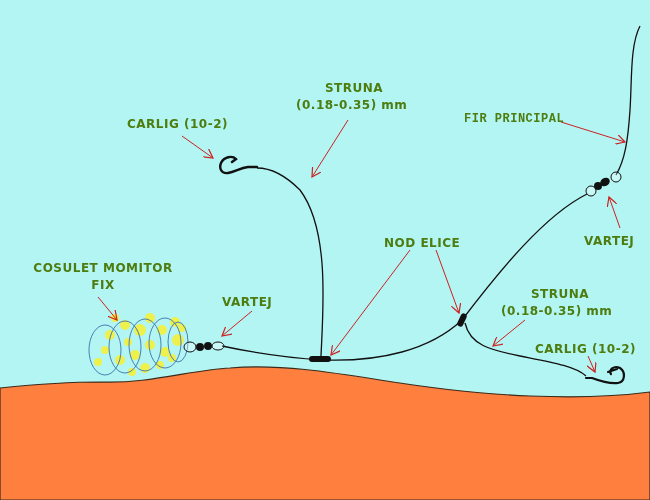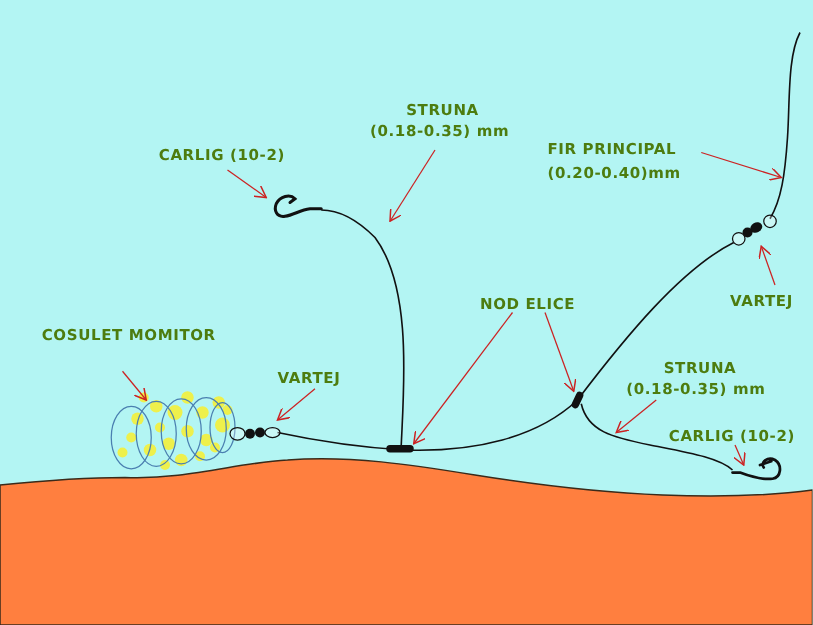--- a/index.html
+++ b/index.html
@@ -105,28 +105,28 @@
       <line x1="98" y1="297" x2="117" y2="320" marker-end="url(#ah)"></line>
       <line x1="252" y1="311" x2="222" y2="336" marker-end="url(#ah)"></line>
     </g>
   </svg>
 
   <div class="lbl" style="left:127px;top:116px;">CARLIG (10-2)</div>
 
   <div class="lbl center" style="left:294px;top:80px;width:120px;">STRUNA</div>
   <div class="lbl" style="left:296px;top:97px;">(0.18-0.35) mm</div>
 
-  <div class="lbl" style="left:438px;top:111px;">FIR PRINCIPAL</div>
-  <div class="lbl" style="left:438px;top:130px;">(0.20-0.40)mm</div>
+  <div class="lbl" style="left:464px;top:111px;font-family:Liberation Mono, monospace;">FIR PRINCIPAL</div>
 
   <div class="lbl" style="left:584px;top:233px;">VARTEJ</div>
 
   <div class="lbl" style="left:384px;top:235px;">NOD ELICE</div>
 
   <div class="lbl center" style="left:18px;top:260px;width:170px;">COSULET MOMITOR</div>
+  <div class="lbl center" style="left:18px;top:277px;width:170px;">FIX</div>
 
   <div class="lbl" style="left:222px;top:294px;">VARTEJ</div>
 
   <div class="lbl center" style="left:510px;top:286px;width:100px;">STRUNA</div>
   <div class="lbl" style="left:501px;top:303px;">(0.18-0.35) mm</div>
 
   <div class="lbl" style="left:535px;top:341px;">CARLIG (10-2)</div>
 </div>
 
 </body></html>

